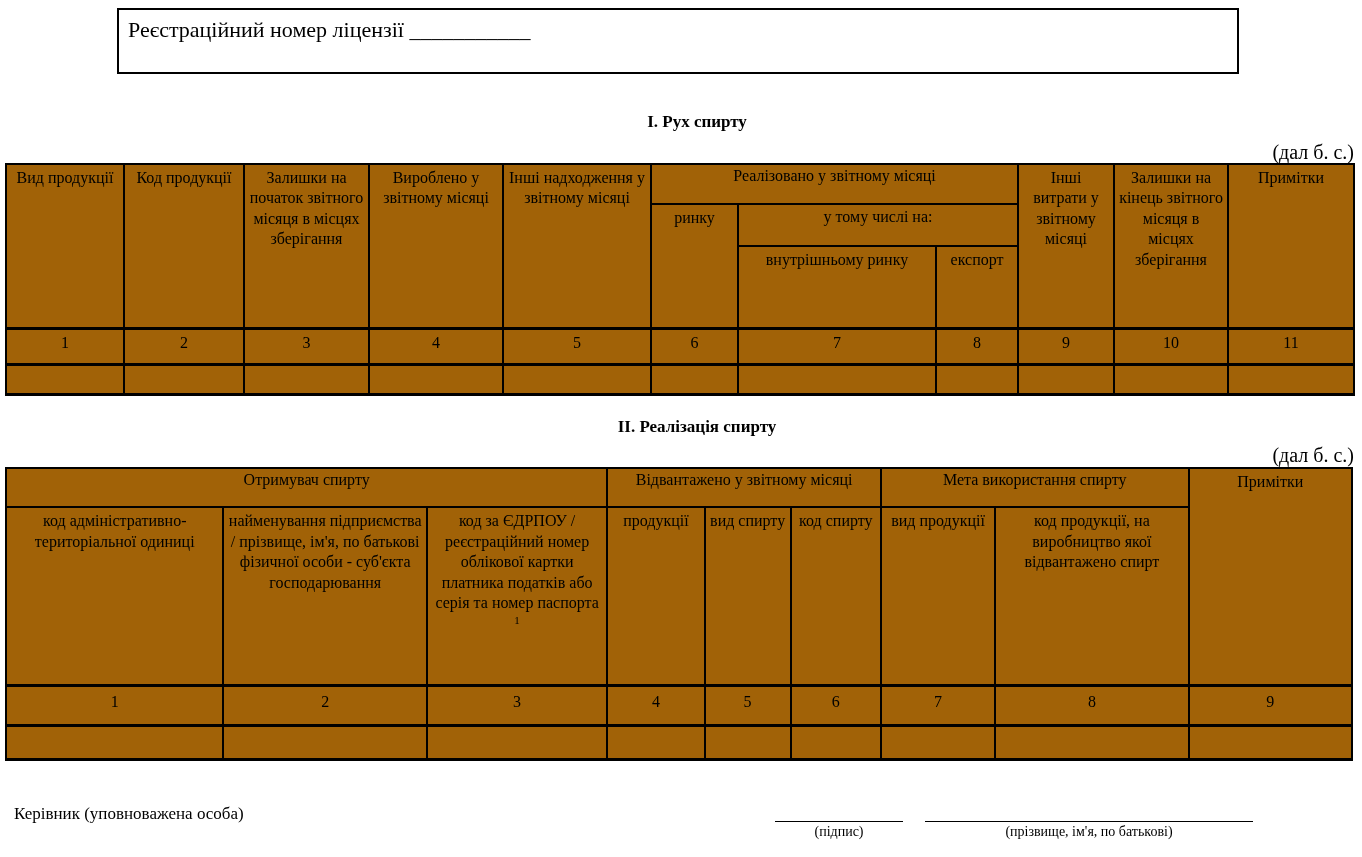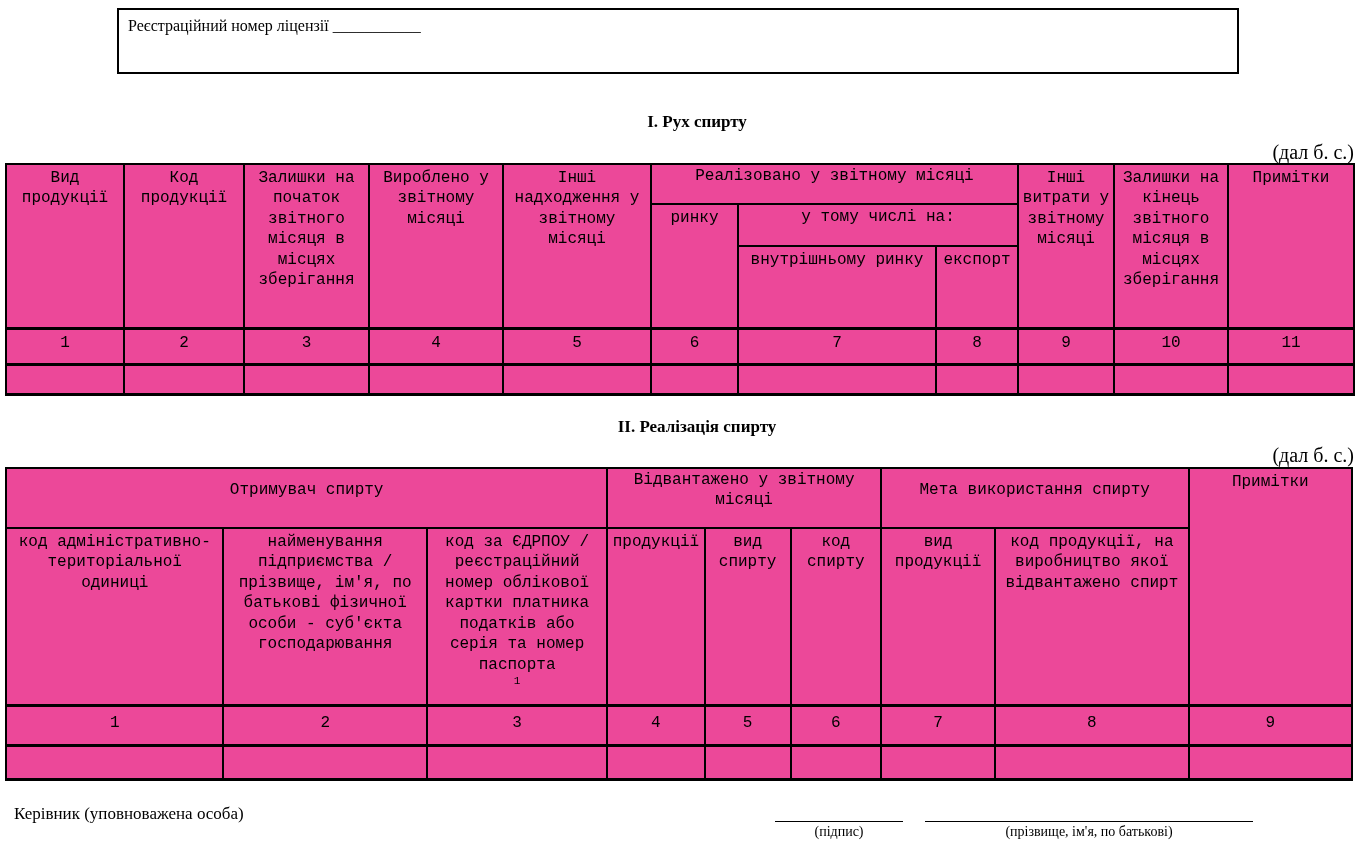--- a/index.html
+++ b/index.html
@@ -9,42 +9,41 @@
     font-family: "Liberation Serif", serif;
     color: #000;
   }
   .page { position: relative; width: 1362px; height: 857px; overflow: hidden; }
 
   .license-box {
     position: absolute; left: 117px; top: 8px;
     width: 1122px; height: 66px;
     border: 2px solid #000;
     padding: 7px 10px 0 9px;
-    font-size: 16px;
+    font-size: 22px;
   }
 
   .sec-title {
     position: absolute; left: 16px; width: 100%;
     text-align: center; font-weight: bold; font-size: 17px;
   }
   .sec-title.t1 { top: 112px; }
   .sec-title.t2 { top: 417px; }
 
   .unit-note {
     position: absolute; right: 8px;
     font-size: 20px; text-align: right;
   }
   .unit-note.n1 { top: 141px; }
   .unit-note.n2 { top: 444px; }
 
   table.form {
     position: absolute; left: 5px;
     border-collapse: collapse; table-layout: fixed;
-    background: #ec4899;
-    font-family: Liberation Mono, monospace;
+    background: #a16207;
   }
   table.form.movement { top: 163px; width: 1348px; }
   table.form.sales    { top: 467px; width: 1348px; }
   table.form td {
     border: 2px solid #000;
     text-align: center; vertical-align: top;
     padding: 3px 3px 2px 3px;
     font-size: 16px; line-height: 1.28;
     overflow: hidden;
   }

